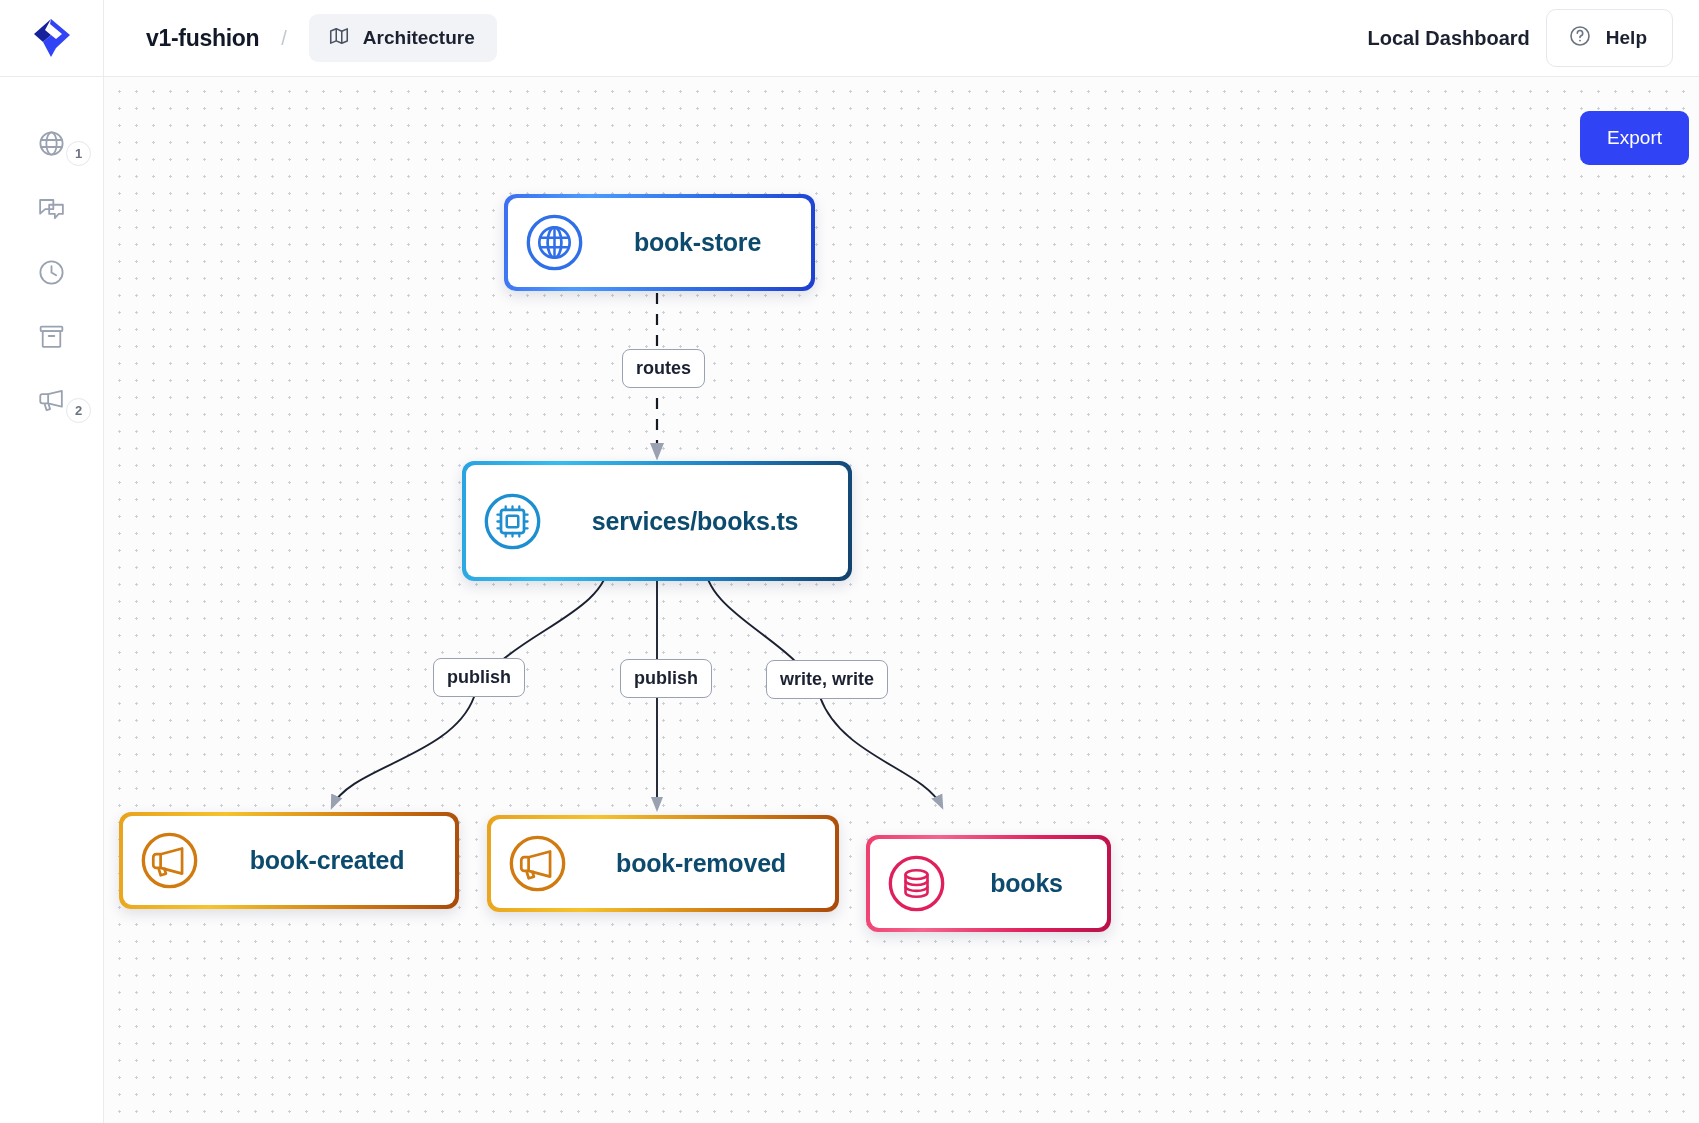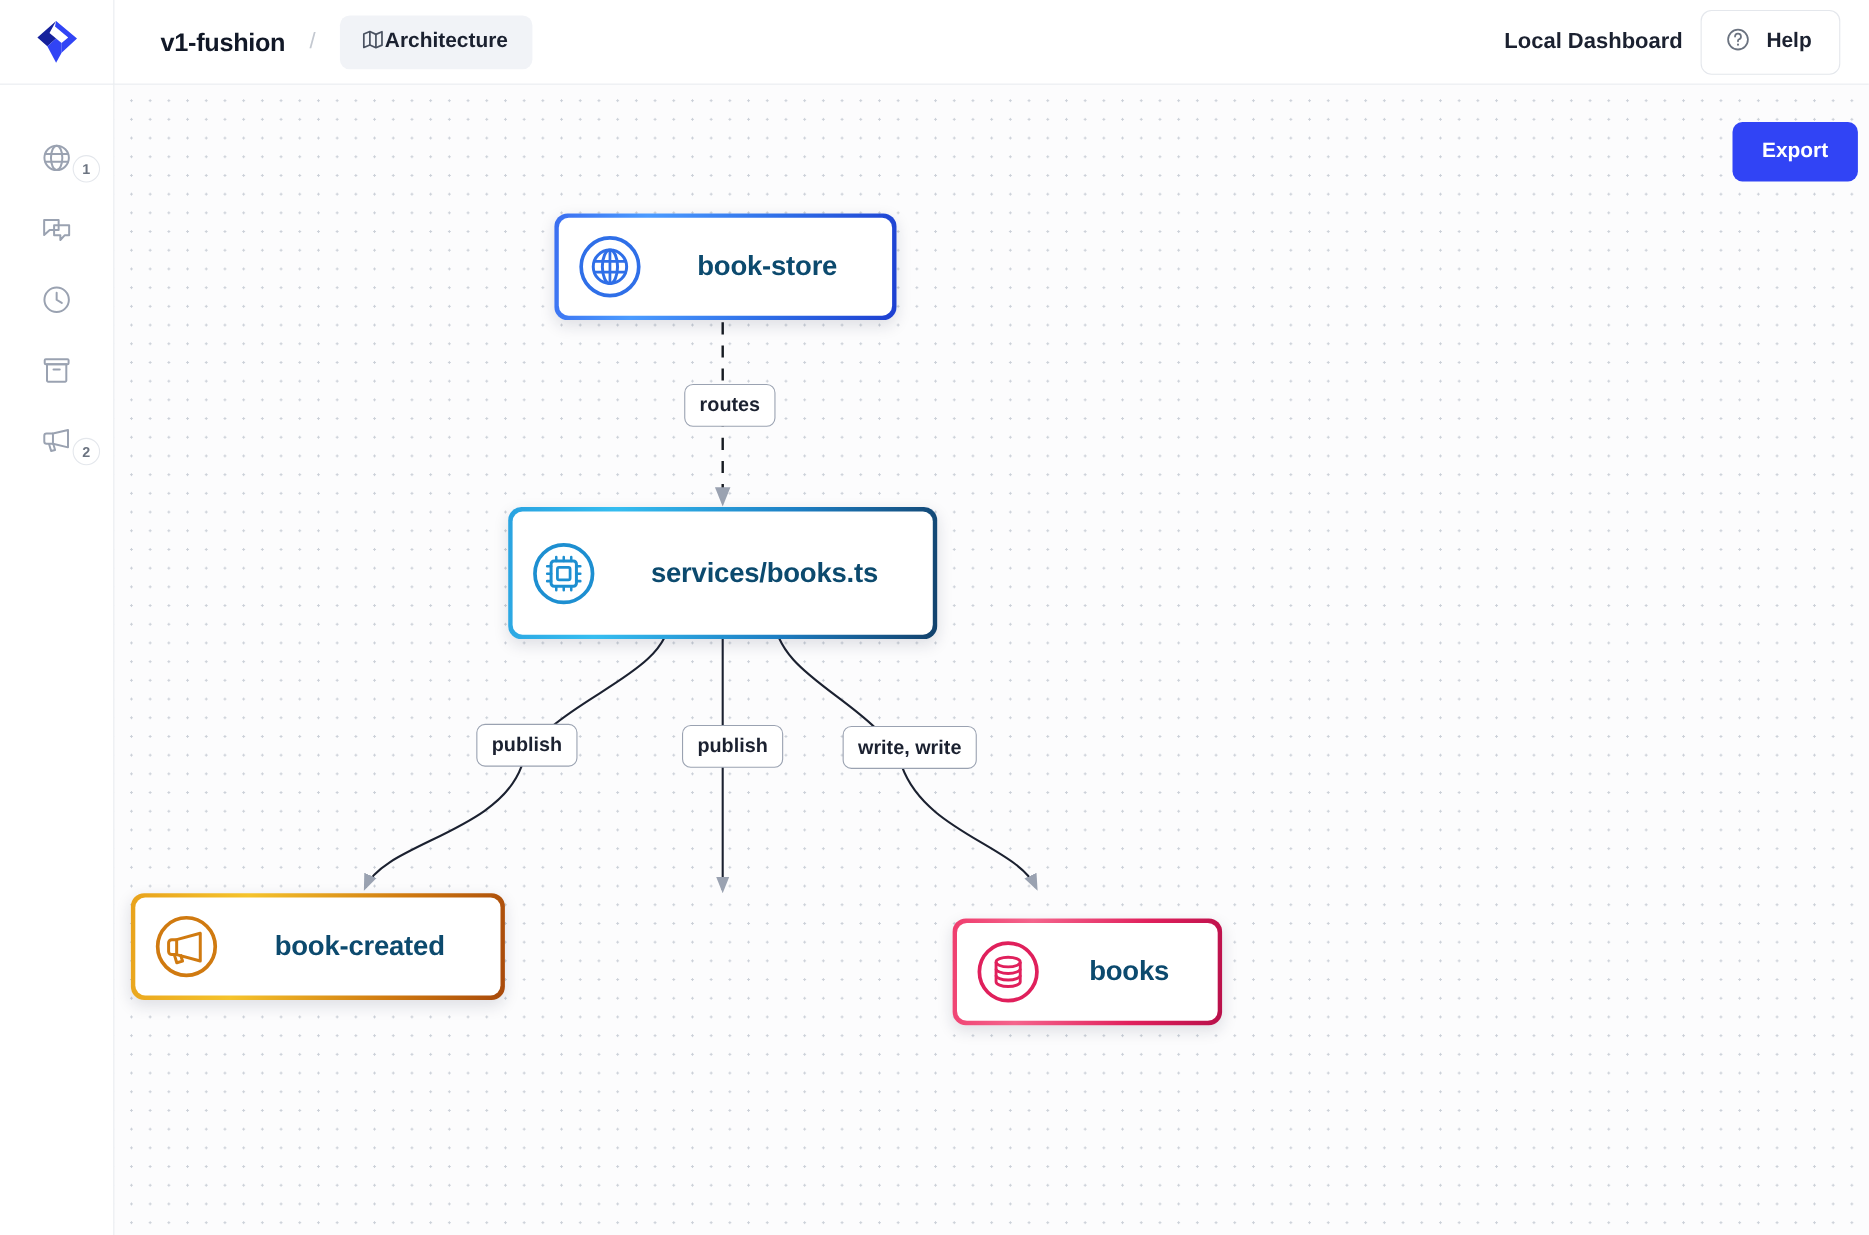--- a/index.html
+++ b/index.html
@@ -27,21 +27,21 @@
   }
   .logo-mark { width: 46px; height: 46px; display: block; }
   .header-left {
     display: flex; align-items: center; gap: 0px; padding-left: 42px;
   }
   .project-title {
     font-size: 23px; font-weight: 700; color: #111827; letter-spacing: -0.3px;
   }
   .crumb-sep { color: #c3c8d0; font-size: 20px; margin: 0 22px 0 22px; font-weight: 400; }
   .tab-pill {
-    display: inline-flex; align-items: center; 
+    display: inline-flex; align-items: center; gap: 13px;
     background: #f1f3f7; border-radius: 9px;
     padding: 11px 22px 11px 19px;
     cursor: pointer;
   }
   .tab-pill .label { font-size: 19px; font-weight: 700; color: #1b2130; }
   .header-right {
     margin-left: auto; display: flex; align-items: center; gap: 16px; padding-right: 26px;
   }
   .dash-label { font-size: 20px; font-weight: 700; color: #1b2130; }
   .help-btn {
@@ -83,21 +83,21 @@
     background-position: 7px 6px;
     overflow: hidden;
   }
   .edge-layer { position: absolute; inset: 0; width: 1595px; height: 1046px; }
 
   .export-btn {
     position: absolute; right: 10px; top: 34px;
     background: #3144f5; color: #fff;
     border: none; border-radius: 9px;
     font-family: "Liberation Sans", sans-serif;
-    font-size: 19px; font-weight: 700;
+    font-size: 19px; font-weight: 400;
     padding: 16px 27px; cursor: pointer;
     z-index: 20;
   }
 
   
   .node {
     position: absolute;
     border-radius: 12px;
     padding: 4px;
     display: flex;
@@ -318,20 +318,35 @@
               <path d="M44 20.5v24L23.5 39V26z"></path>
               <path d="M23.5 26h-4.2a2.8 2.8 0 0 0-2.8 2.8v7.4a2.8 2.8 0 0 0 2.8 2.8h4.2"></path>
               <path d="M21.5 39.2l2.1 6.9 5-1.5-1.8-5.7"></path>
             </g>
           </svg>
         </div>
         <div class="node-label">book-created</div>
       </div>
     </div>
 
+    <div class="node grad-orange" id="node-book-removed">
+      <div class="node-inner">
+        <div class="node-icon">
+          <svg width="67" height="67" viewBox="0 0 64 64" fill="none">
+            <circle cx="32" cy="32" r="25" stroke="#d07a10" stroke-width="3.2"></circle>
+            <g stroke="#d07a10" stroke-width="2.6" stroke-linejoin="round" fill="none">
+              <path d="M44 20.5v24L23.5 39V26z"></path>
+              <path d="M23.5 26h-4.2a2.8 2.8 0 0 0-2.8 2.8v7.4a2.8 2.8 0 0 0 2.8 2.8h4.2"></path>
+              <path d="M21.5 39.2l2.1 6.9 5-1.5-1.8-5.7"></path>
+            </g>
+          </svg>
+        </div>
+        <div class="node-label">book-removed</div>
+      </div>
+    </div>
 
     <div class="node grad-pink" id="node-books">
       <div class="node-inner">
         <div class="node-icon">
           <svg width="67" height="67" viewBox="0 0 64 64" fill="none">
             <circle cx="32" cy="32" r="25" stroke="#e0205c" stroke-width="3.2"></circle>
             <g stroke="#e0205c" stroke-width="2.5" fill="none">
               <ellipse cx="32" cy="23.5" rx="10.5" ry="4.2"></ellipse>
               <path d="M21.5 23.5v17c0 2.3 4.7 4.2 10.5 4.2s10.5-1.9 10.5-4.2v-17"></path>
               <path d="M21.5 29.2c0 2.3 4.7 4.2 10.5 4.2s10.5-1.9 10.5-4.2"></path>

